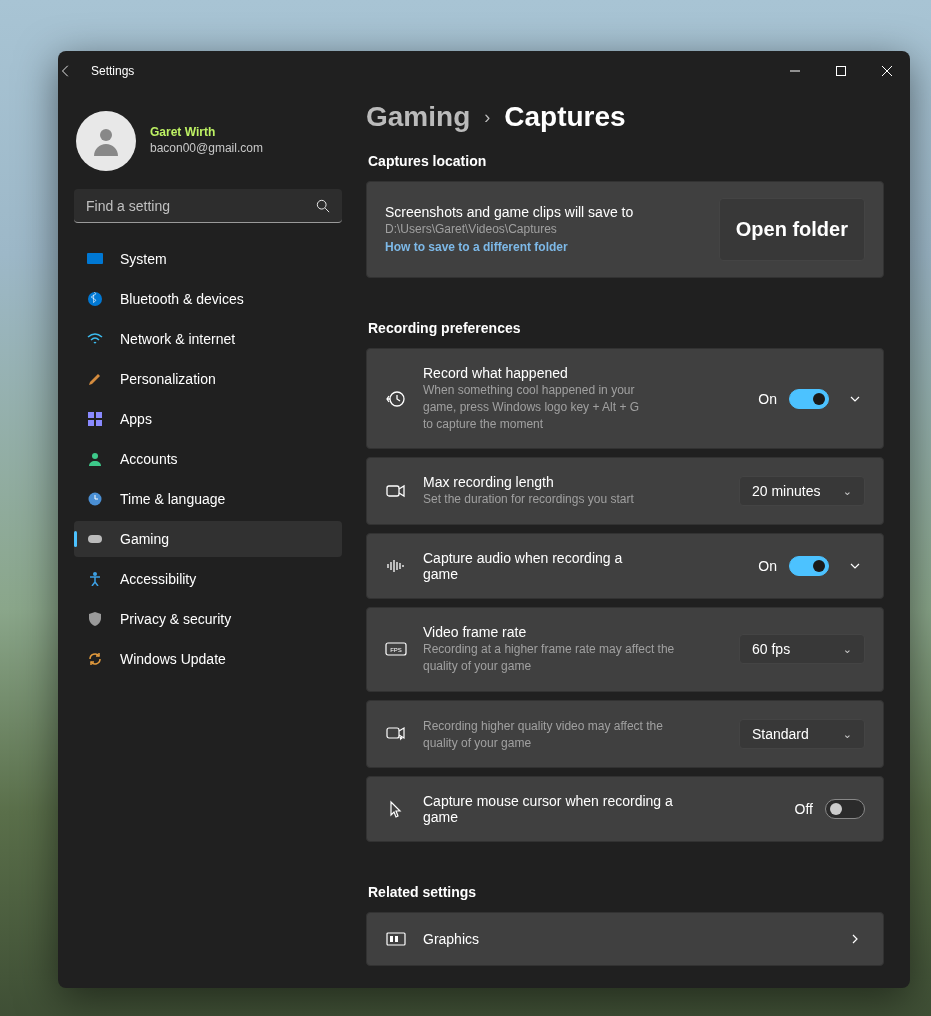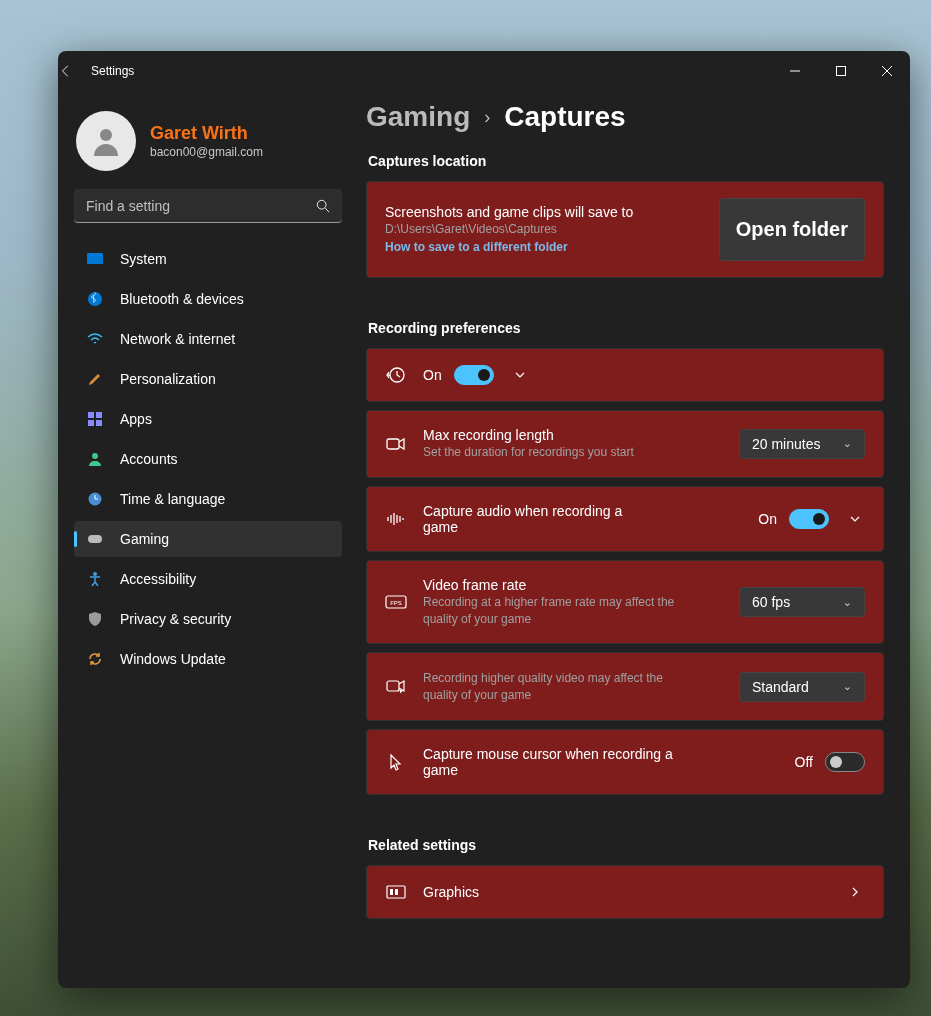--- a/index.html
+++ b/index.html
@@ -29,21 +29,21 @@
 
 .body { flex: 1; display: flex; overflow: hidden; }
 .sidebar { width: 300px; padding: 12px 16px; display: flex; flex-direction: column; }
 .user { display: flex; align-items: center; gap: 14px; margin: 8px 0 18px 2px; }
 .avatar {
   width: 60px; height: 60px; border-radius: 50%; background: #e8e8e8;
   display: flex; align-items: center; justify-content: center;
 }
 .avatar svg { width: 36px; height: 36px; fill: #888; }
 .user-info { line-height: 1.3; }
-.user-name { color: #f97316; font-size: 18px; font-weight: 600; }
+.user-name { color: #bef264; font-size: 12px; font-weight: 600; }
 .user-email { color: #c8c8c8; font-size: 12px; }
 
 .search {
   position: relative; margin-bottom: 18px;
 }
 .search input {
   width: 100%; height: 34px; background: #2d2d2d; border: none; border-bottom: 1px solid #9a9a9a;
   border-radius: 4px; padding: 0 38px 0 12px; color: #fff; font-size: 14px; outline: none;
 }
 .search input::placeholder { color: #c0c0c0; }
@@ -66,21 +66,21 @@
 .content::-webkit-scrollbar-thumb { background: #5a5a5a; border-radius: 2px; }
 
 .breadcrumb { display: flex; align-items: center; gap: 14px; margin-bottom: 20px; }
 .breadcrumb .bc-parent { color: #bbb; font-size: 28px; font-weight: 600; cursor: pointer; }
 .breadcrumb .bc-sep { color: #bbb; font-size: 18px; }
 .breadcrumb .bc-current { color: #fff; font-size: 28px; font-weight: 600; }
 
 .section-title { color: #fff; font-size: 14px; font-weight: 600; margin: 8px 0 12px 2px; }
 
 .card {
-  background: #7f1d1d; border: 1px solid #323232; border-radius: 4px; padding: 16px 18px;
+  background: #404040; border: 1px solid #323232; border-radius: 4px; padding: 16px 18px;
   margin-bottom: 8px; display: flex; align-items: center; gap: 16px;
 }
 .card.clickable { cursor: pointer; }
 .card .row-icon { width: 22px; display: flex; justify-content: center; color: #fff; flex-shrink: 0; }
 .card .row-body { flex: 1; min-width: 0; }
 .card .row-title { color: #fff; font-size: 14px; }
 .card .row-sub { color: #a0a0a0; font-size: 12px; line-height: 1.4; margin-top: 1px; }
 .card .row-link { color: #7db9e8; font-size: 12px; cursor: pointer; display: inline-block; font-weight: bold; }
 
 .btn {
@@ -294,20 +294,24 @@
       <div class="section-title">Recording preferences</div>
 
       <div class="card">
         <div class="row-icon">
             <svg width="20" height="20" viewBox="0 0 20 20">
               <circle cx="11" cy="10" r="7" stroke="#fff" stroke-width="1.3" fill="none"></circle>
               <path d="M4 10H1m2-3l-2 3 2 3" stroke="#fff" stroke-width="1.3" fill="none"></path>
               <path d="M11 6v4l3 2" stroke="#fff" stroke-width="1.3" fill="none"></path>
             </svg>
           </div>
+        <div class="row-body">
+          <div class="row-title">Record what happened</div>
+          <div class="row-sub" style="max-width:225px">When something cool happened in your game, press Windows logo key + Alt + G to capture the moment</div>
+        </div>
         <div class="toggle-wrap">
           <span class="toggle-label">On</span>
           <div class="toggle on">
               <div class="knob"></div>
             </div>
         </div>
         <span class="chevron">
             <svg width="12" height="12" viewBox="0 0 12 12">
               <path d="M2 4l4 4 4-4" stroke="#fff" stroke-width="1.2" fill="none"></path>
             </svg>

